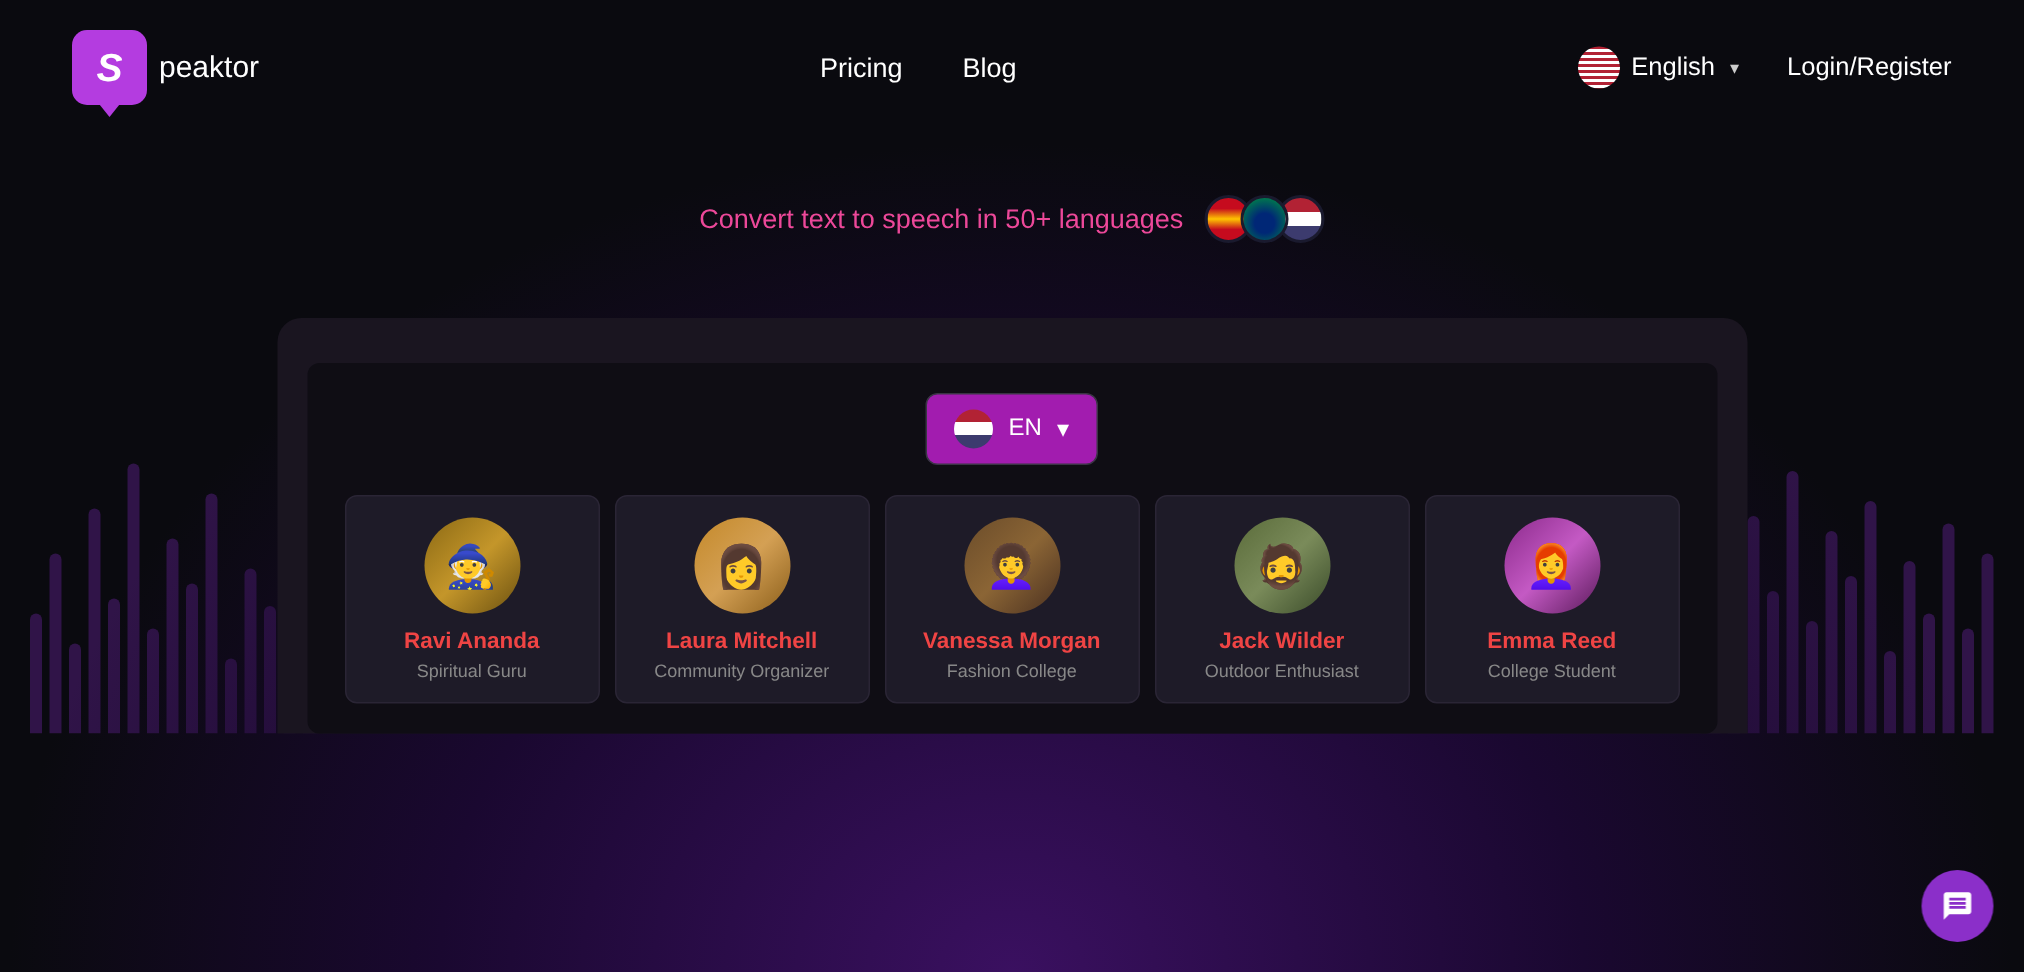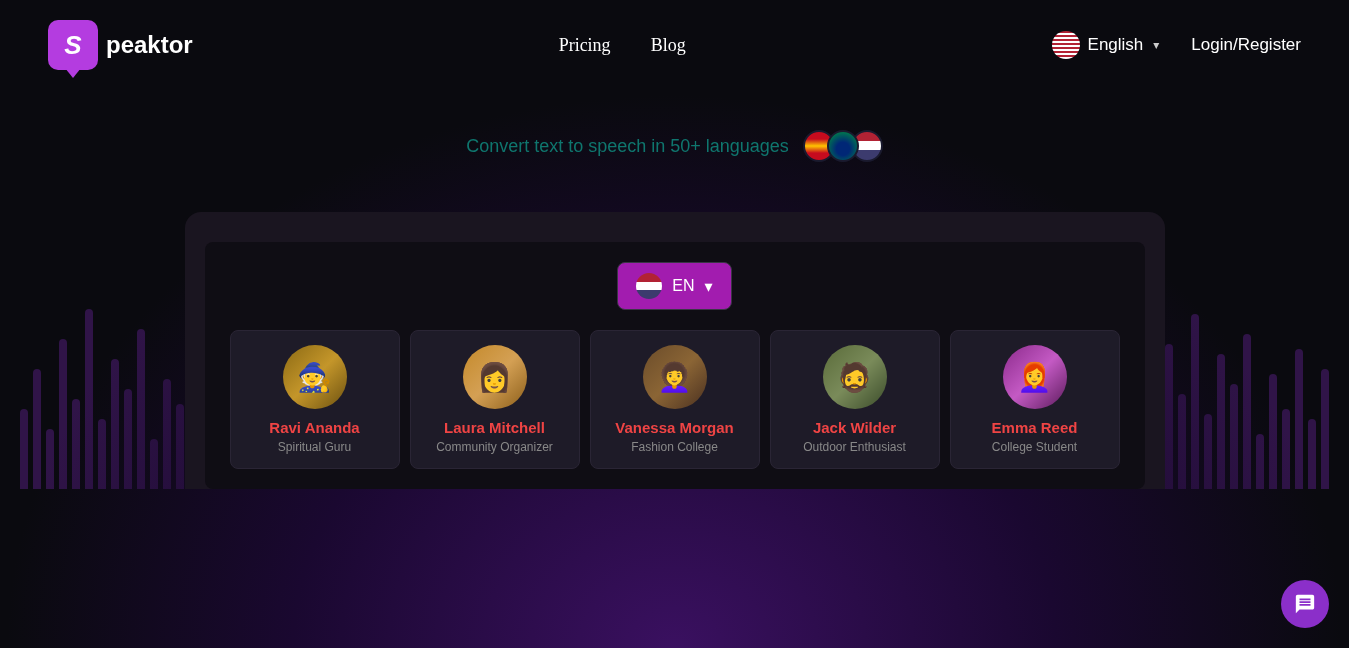--- a/index.html
+++ b/index.html
@@ -54,35 +54,34 @@
       left: 50%;
       transform: translateX(-50%);
       width: 0;
       height: 0;
       border-left: 8px solid transparent;
       border-right: 8px solid transparent;
       border-top: 10px solid #b43ce0;
     }
 
     .logo-text {
-      font-size: 24px;
-      font-weight: 700;
+      font-size: 20px;
+      font-weight: 400;
       color: #b43ce0;
       margin-left: 4px;
     }
 
     .logo-text span {
       color: #fff;
     }
 
     .nav-links {
       display: flex;
       align-items: center;
       gap: 40px;
-      font-family: Liberation Serif, serif;
     }
 
     .nav-link {
       color: #fff;
       text-decoration: none;
       font-size: 18px;
       font-weight: 400;
       cursor: pointer;
     }
 
@@ -141,21 +140,21 @@
       margin-bottom: 28px;
       letter-spacing: -1px;
     }
 
     .hero-sub {
       display: flex;
       align-items: center;
       justify-content: center;
       gap: 14px;
       font-size: 18px;
-      color: #0f766e;
+      color: #ec4899;
       margin-bottom: 30px;
     }
 
     .flag-group {
       display: flex;
       align-items: center;
     }
 
     .flag-item {
       width: 32px;

